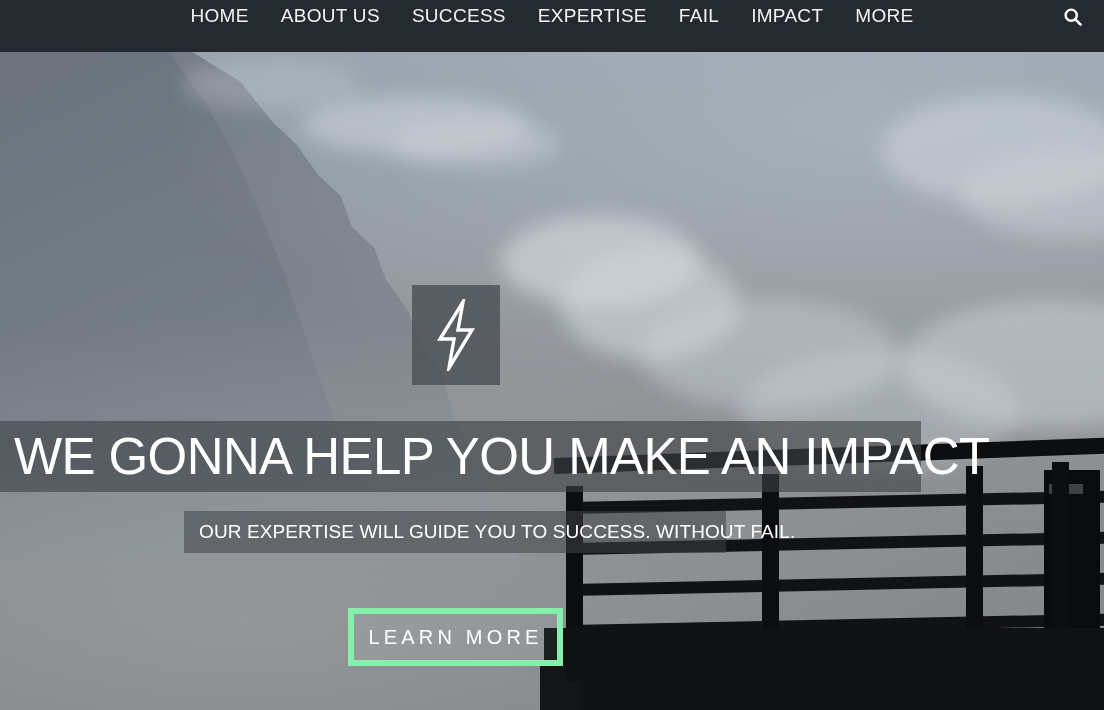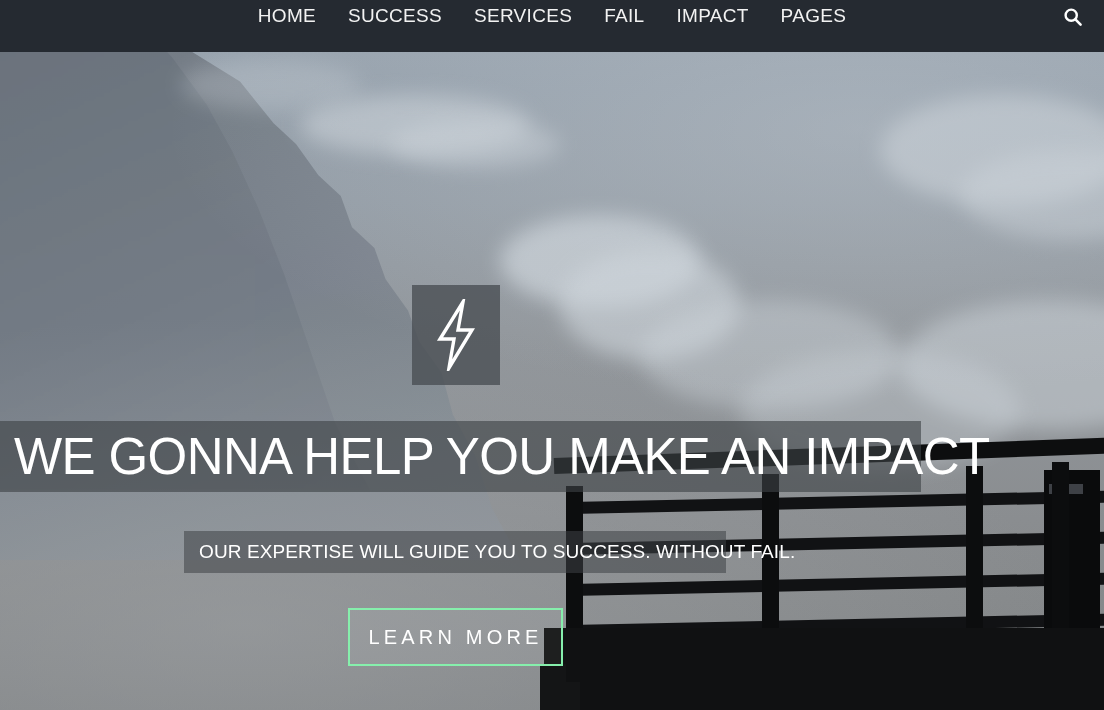--- a/index.html
+++ b/index.html
@@ -149,30 +149,30 @@
   }
   .headline {
     color:#ffffff; font-size:51px; font-weight:400;
     letter-spacing:-0.6px; line-height:1;
     padding-left:14px; white-space:nowrap;
   }
 
   .subhead-band {
     position:absolute; left:184px; top:511px; width:542px; height:42px;
     background:rgba(62,66,70,.55);
-    display:flex; align-items:center;margin-top:20px;
+    display:flex; align-items:center;
   }
   .subhead {
     color:#ffffff; font-size:19px; font-weight:400;
     letter-spacing:.1px; padding-left:15px; white-space:nowrap;
   }
 
   .cta-button {
     position:absolute; left:348px; top:608px; width:215px; height:58px;
-    border:2px solid #86efac; background:rgba(255,255,255,.06);
+    border:6px solid #86efac; background:rgba(255,255,255,.06);
     color:#ffffff; font-size:20px; letter-spacing:4.2px;
     display:flex; align-items:center; justify-content:center;
     cursor:pointer; font-weight:400;
   }
 </style>
 </head>
 <body>
 
 <div id="page">
 
@@ -210,25 +210,26 @@
         <div class="rail-deck"></div>
       </div>
       <div class="post-left"></div>
       <div class="post-left2"></div>
     </div>
   </div>
 
   <header class="site-header">
     <nav class="nav">
       <a class="nav-item" href="#">HOME</a>
+      <a class="nav-item" href="#">ABOUT US</a>
       <a class="nav-item" href="#">SUCCESS</a>
-      <a class="nav-item" href="#">SERVICES</a>
+      <a class="nav-item" href="#">EXPERTISE</a>
       <a class="nav-item" href="#">FAIL</a>
       <a class="nav-item" href="#">IMPACT</a>
-      <a class="nav-item" href="#">PAGES</a>
+      <a class="nav-item" href="#">MORE</a>
     </nav>
     <div class="search-btn">
       <svg width="20" height="20" viewBox="0 0 20 20">
         <circle cx="8.2" cy="8.2" r="5.6" fill="none" stroke="#ffffff" stroke-width="2.4"></circle>
         <line x1="12.4" y1="12.4" x2="17.6" y2="17.6" stroke="#ffffff" stroke-width="2.6" stroke-linecap="round"></line>
       </svg>
     </div>
   </header>
 
   <div class="hero-content">

